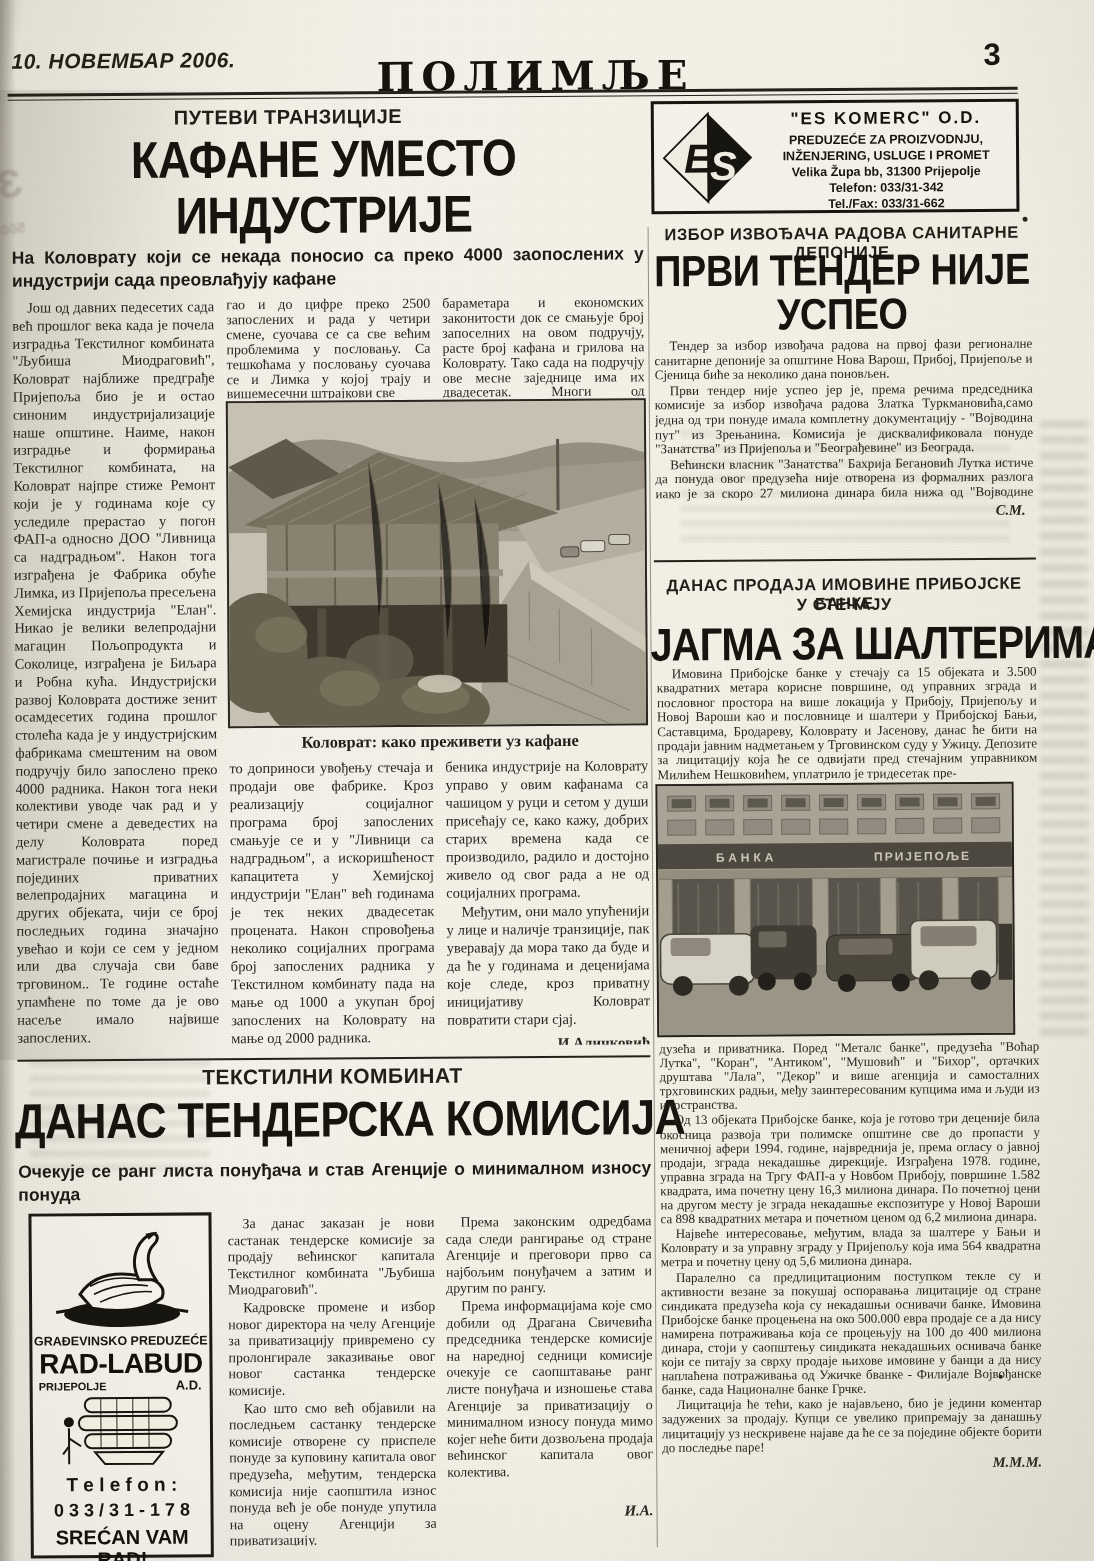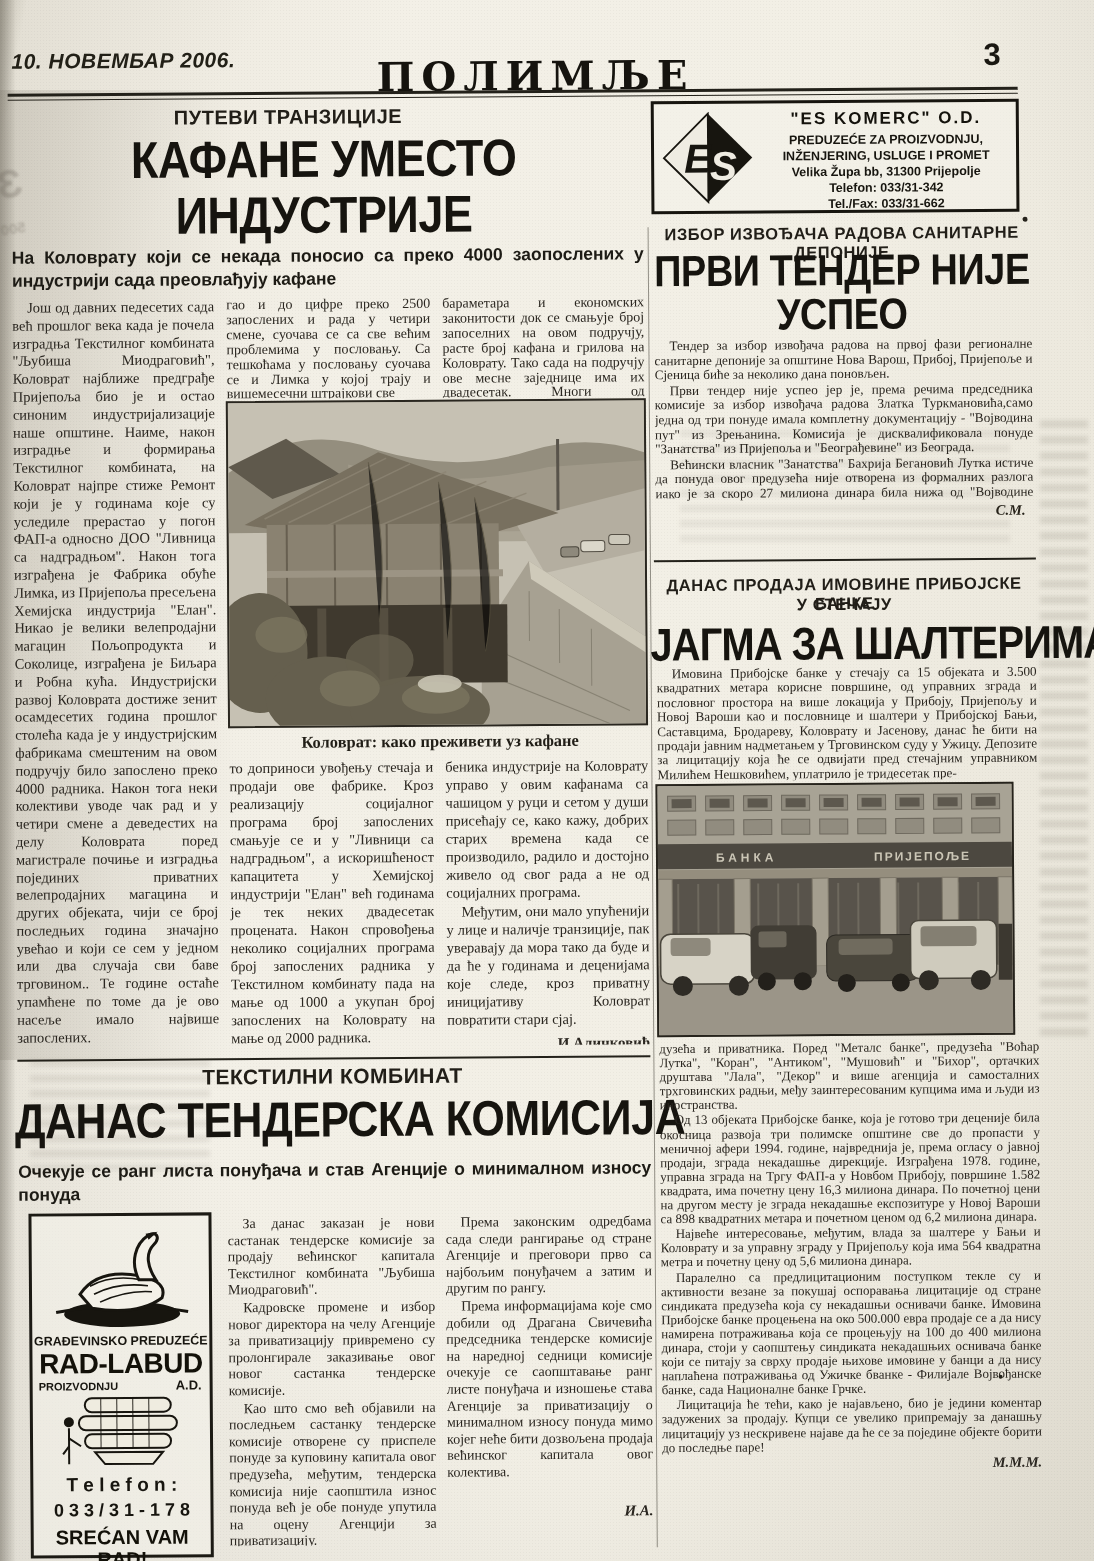--- a/index.html
+++ b/index.html
@@ -146,21 +146,21 @@
       <svg class="abs" style="left:14px;top:6px;" width="150" height="112" viewBox="0 0 150 112">
         <ellipse cx="76" cy="92" rx="58" ry="13" fill="#17150f"></ellipse>
         <path d="M10,90 Q76,78 142,90" stroke="#17150f" stroke-width="3" fill="none"></path>
         <path d="M34,72 Q52,46 94,54 Q122,60 116,76 Q92,94 46,86 Z" fill="#f4f1e8" stroke="#17150f" stroke-width="3"></path>
         <path d="M44,64 Q66,52 96,58 M48,72 Q72,60 102,64 M54,80 Q80,68 106,70" stroke="#17150f" stroke-width="1.6" fill="none"></path>
         <path d="M93,58 C84,40 90,22 102,14 C111,8 115,16 108,23 C99,32 102,46 110,58 Z" fill="#f4f1e8" stroke="#17150f" stroke-width="3"></path>
         <path d="M100,12 L112,10 L103,18 Z" fill="#17150f"></path>
       </svg>
       <div class="abs" style="left:0;top:118px;width:177px;text-align:center;font:bold 12.5px 'Liberation Sans',sans-serif;color:#17150f;">GRAĐEVINSKO PREDUZEĆE</div>
       <div class="abs" style="left:0;top:132px;width:177px;text-align:center;font:bold 28px 'Liberation Sans',sans-serif;letter-spacing:-.5px;color:#131109;">RAD-LABUD</div>
-      <div class="abs" style="left:6px;top:164px;font:bold 11px 'Liberation Sans',sans-serif;color:#17150f;">PROIZVODNJU</div>
+      <div class="abs" style="left:6px;top:164px;font:bold 11px 'Liberation Sans',sans-serif;color:#17150f;">PRIJEPOLJE</div>
       <div class="abs" style="right:8px;top:162px;font:bold 13px 'Liberation Sans',sans-serif;color:#17150f;">A.D.</div>
       <svg class="abs" style="left:28px;top:178px;" width="126" height="72" viewBox="0 0 126 72">
         <g stroke="#17150f" stroke-width="2" fill="#efece0">
           <rect x="24" y="4" width="86" height="14" rx="7"></rect>
           <rect x="18" y="22" width="98" height="14" rx="7"></rect>
           <rect x="24" y="40" width="86" height="14" rx="7"></rect>
           <path d="M34,58 L102,58 L92,70 L44,70 Z"></path>
         </g>
         <g stroke="#17150f" stroke-width="1" opacity=".9">
           <line x1="40" y1="4" x2="40" y2="54"></line>

